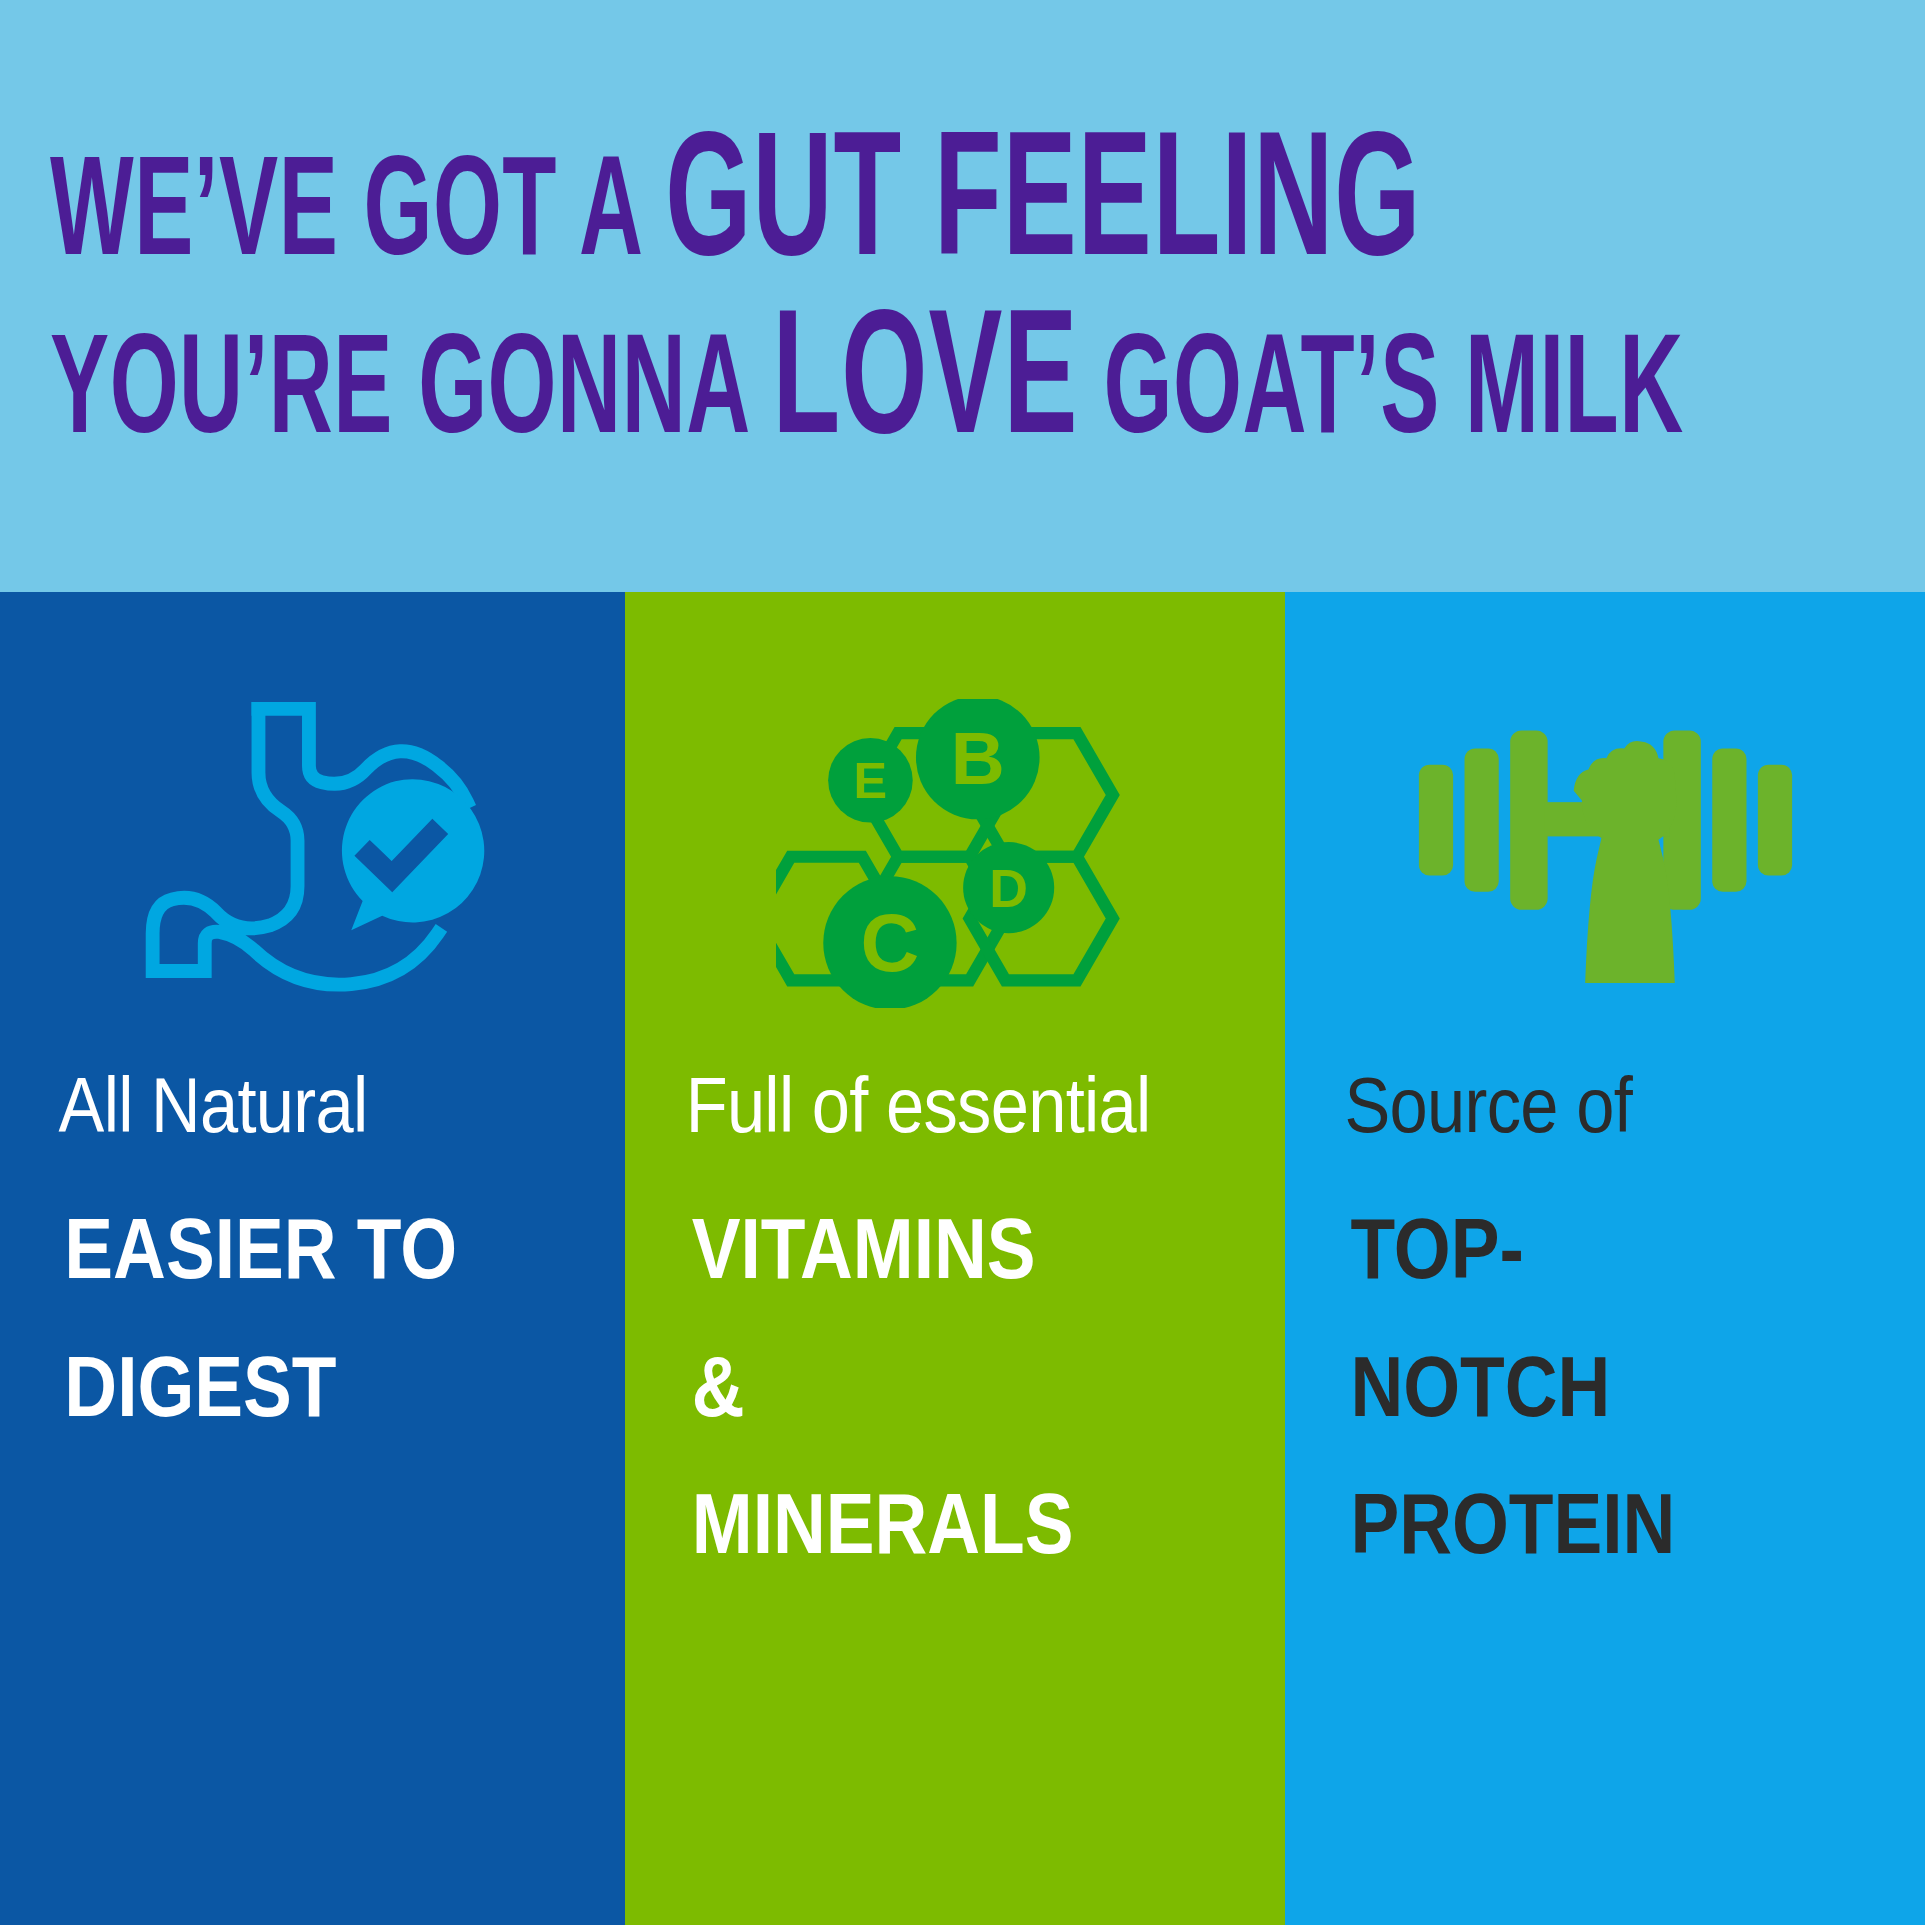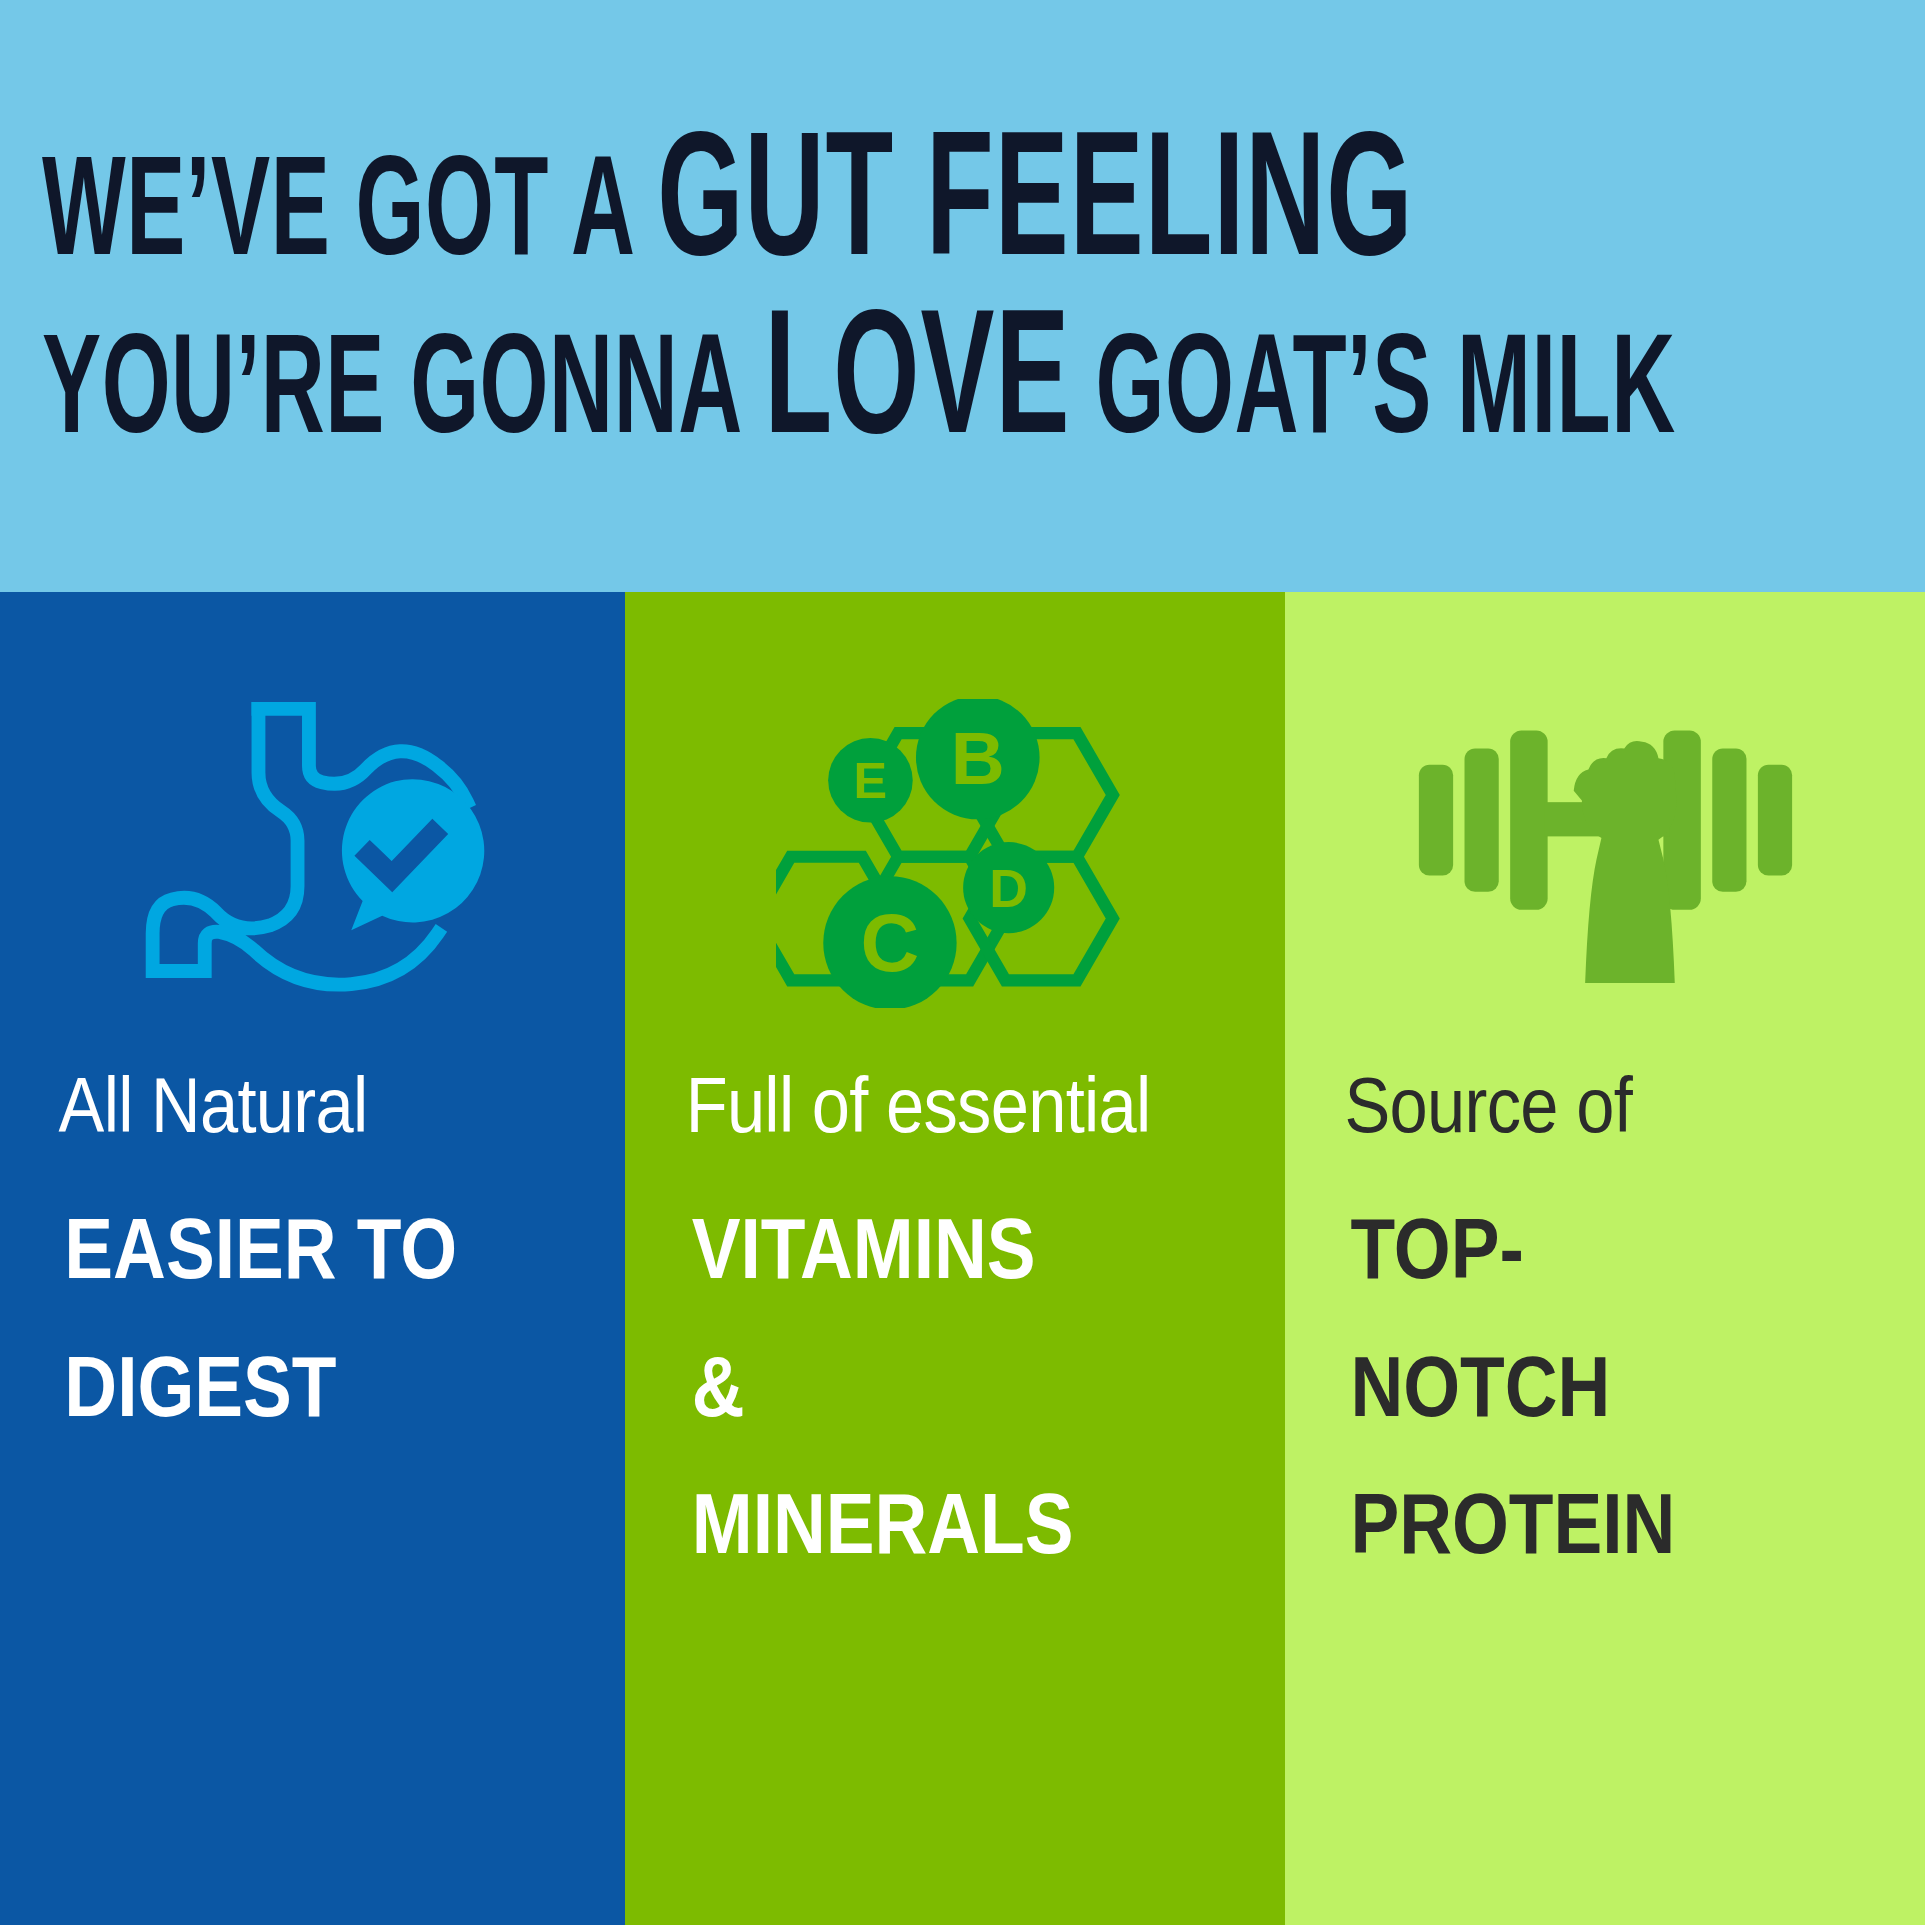--- a/index.html
+++ b/index.html
@@ -19,24 +19,24 @@
 
   
   .header {
     background:#74c8e8;
     height:592px;
     flex:0 0 592px;
     position:relative;
   }
   .headline {
     position:absolute;
-    left:42px;
+    left:50px;
     top:114px;
     width:1848px;
-    color:#0f172a;
+    color:#4c1d95;
   }
   .hl-line {
     display:block;
     white-space:nowrap;
     line-height:0.90;
     font-weight:700;
     font-stretch:condensed;
     transform:scaleX(0.63);
     transform-origin:left top;
     letter-spacing:0.8px;
@@ -60,21 +60,21 @@
     width:100%;
   }
   .panel {
     position:relative;
     display:flex;
     flex-direction:column;
     align-items:center;
   }
   .panel-digest  { width:625px;  background:#0b57a4; }
   .panel-vitamin { width:660px;  background:#7dbb00; }
-  .panel-protein { width:641px;  background:#bef264; }
+  .panel-protein { width:641px;  background:#0ea5e9; }
 
   .icon-wrap {
     margin-top:90px;
     height:342px;
     display:flex;
     align-items:center;
     justify-content:center;
   }
   .text-block {
     margin-top:41px;

